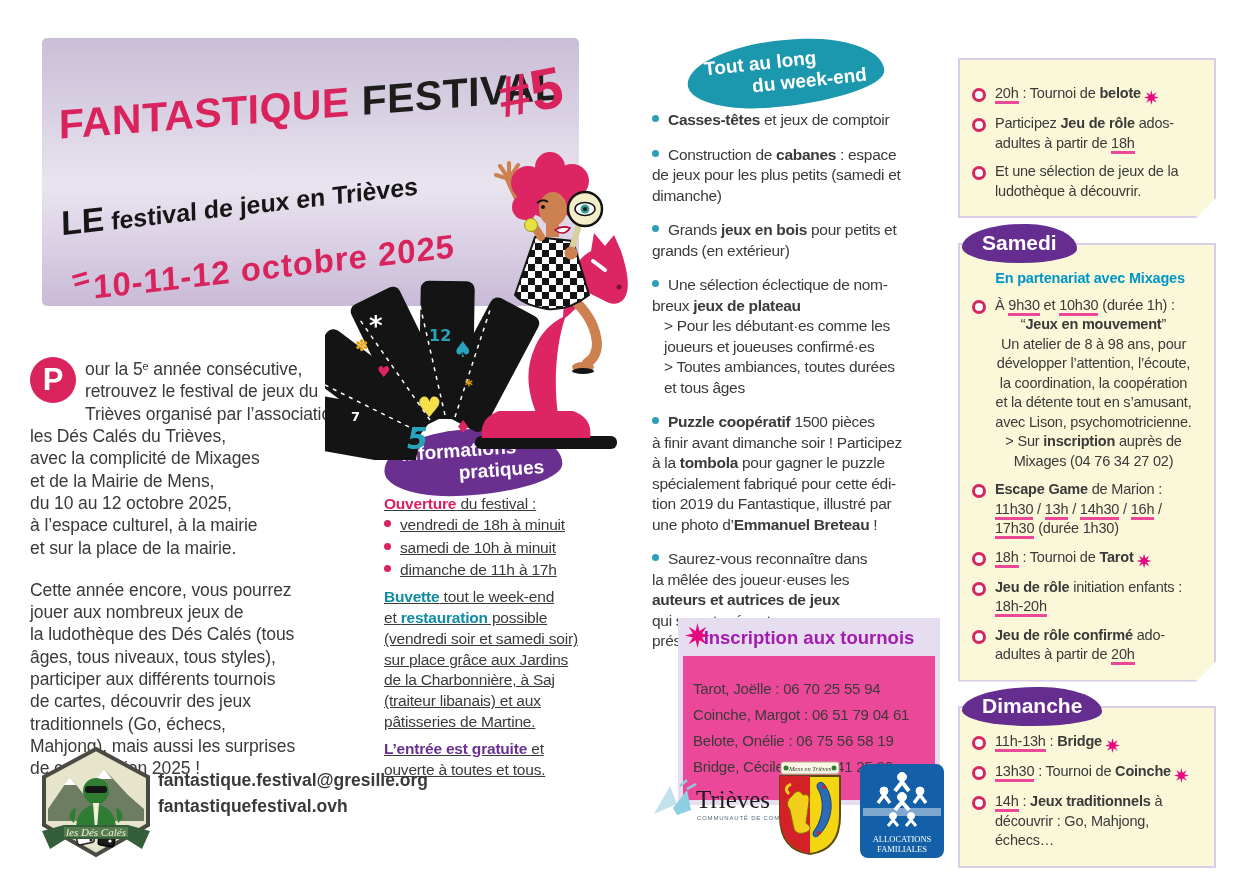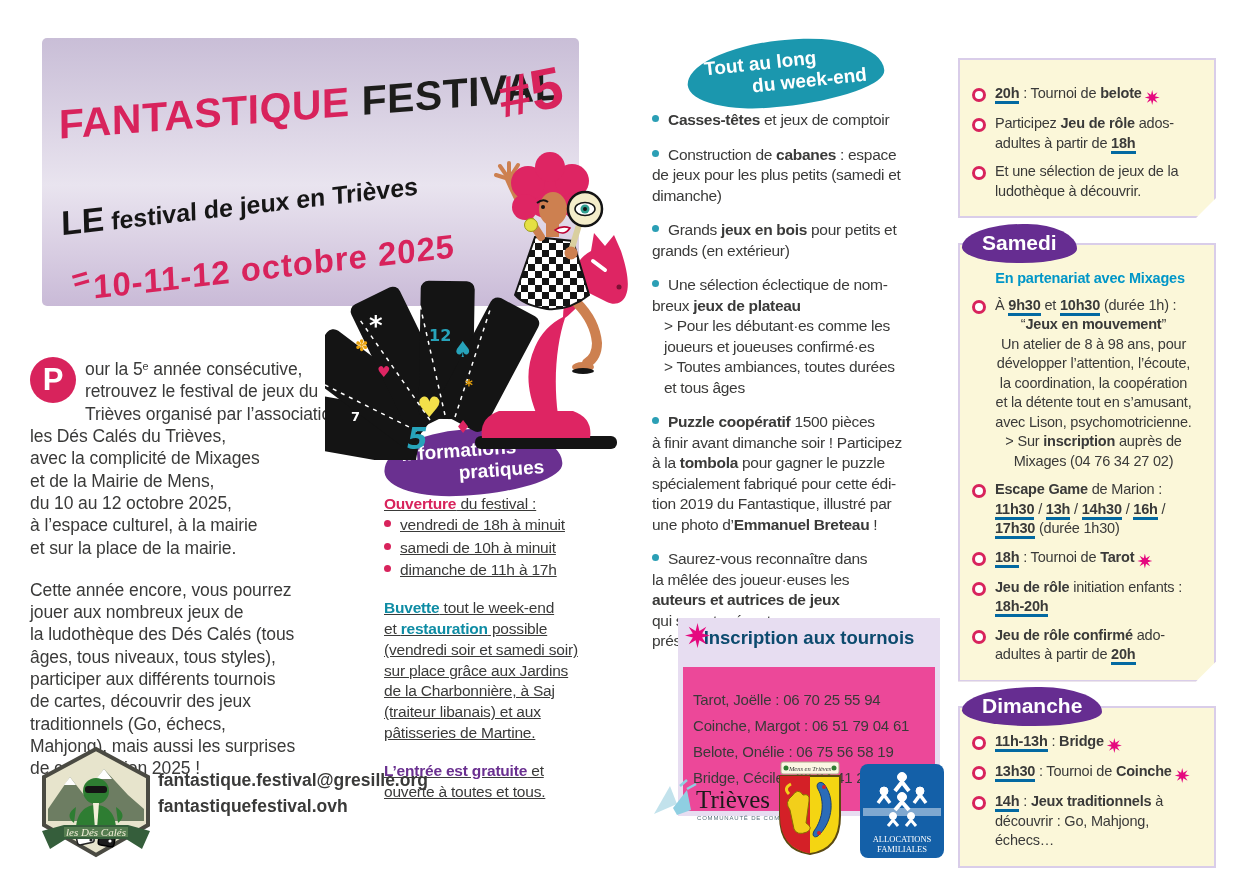--- a/index.html
+++ b/index.html
@@ -44,43 +44,43 @@
               border-radius:48% 52% 55% 45%/58% 62% 40% 46%;}
   .blob-infos .l2{margin-left:56px;}
   .blob-week{left:687px;top:40px;background:#1b97ae;font-size:19px;transform:rotate(-6deg);
              border-radius:50% 50% 55% 45%/55% 62% 40% 48%;}
   .blob-week .l2{margin-left:46px;}
 
   
   .infos{position:absolute;left:384px;top:494px;width:232px;font-size:15.5px;line-height:20.8px;
          letter-spacing:-.2px;text-decoration:underline;}
   .infos .rich{white-space:pre-line;}
-  .infos .sect{margin-top:17px;}
+  .infos .sect{margin-top:6px;}
   .pink{color:#d8235c;} .teal{color:#0e8ca4;} .purple{color:#6a3090;}
   .b{font-weight:700;}
   .sup{font-size:.62em;vertical-align:.45em;}
 
   
   .li{margin-bottom:9px;}
   .ln{white-space:pre-line;}
   .ouv .li{margin-bottom:2px;}
   .ouv .blt,.weekend .blt{display:inline-block;width:7px;height:7px;border-radius:50%;
         margin-right:9px;vertical-align:3px;}
   .ouv .blt{background:#d8235c;}
   .weekend .blt{background:#2b9fb5;}
   .weekend{position:absolute;left:652px;top:110px;width:302px;font-size:15.5px;line-height:20.5px;
            letter-spacing:-.3px;}
   .weekend .li{margin-bottom:14px;}
   .weekend .ln.sub{padding-left:12px;}
 
   
   .insc{position:absolute;left:678px;top:618px;width:262px;background:#e7ddf1;padding:5px;
         box-sizing:border-box;}
-  .insc .hd{position:relative;text-align:center;color:#0c4a6e;font-weight:700;font-size:18.5px;
-            padding:4px 0 18px;}
+  .insc .hd{position:relative;text-align:center;color:#a21caf;font-weight:700;font-size:18.5px;
+            padding:4px 0 7px;}
   .insc .bd{background:#ec4899;padding:20px 10px;font-size:15px;line-height:26px;letter-spacing:-.2px;}
   .star{display:inline-block;width:15px;height:15px;margin-left:3px;background:#e5097f;font-size:0;
         vertical-align:-1px;
         clip-path:polygon(50% 0%,57.6% 31.5%,85.4% 14.6%,68.5% 42.4%,100% 50%,68.5% 57.6%,85.4% 85.4%,57.6% 68.5%,50% 100%,42.4% 68.5%,14.6% 85.4%,31.5% 57.6%,0% 50%,31.5% 42.4%,14.6% 14.6%,42.4% 31.5%);}
   .star-lg{position:absolute;left:2px;top:0;width:25px;height:25px;background:#e5097f;font-size:0;
         clip-path:polygon(50% 0%,57.6% 31.5%,85.4% 14.6%,68.5% 42.4%,100% 50%,68.5% 57.6%,85.4% 85.4%,57.6% 68.5%,50% 100%,42.4% 68.5%,14.6% 85.4%,31.5% 57.6%,0% 50%,31.5% 42.4%,14.6% 14.6%,42.4% 31.5%);}
 
   
   .logo-trieves{position:absolute;left:650px;top:778px;width:130px;height:52px;}
   .logo-mens{position:absolute;left:772px;top:760px;width:76px;height:98px;}
@@ -92,21 +92,21 @@
              border-radius:55% 45% 50% 50%/62% 66% 38% 42%;}
   .day-box{position:absolute;left:958px;width:258px;background:#fbf7d9;border:2px solid #d9cde9;
            box-sizing:border-box;padding:24px 6px 6px 12px;font-size:14.5px;line-height:19.5px;
            letter-spacing:-.2px;}
   .cut{clip-path:polygon(0 0,100% 0,100% calc(100% - 20px),calc(100% - 20px) 100%,0 100%);}
   .day .li{position:relative;padding-left:23px;margin-bottom:9px;}
   .day .blt{position:absolute;left:0;top:4px;width:8px;height:8px;border:3px solid #d8235c;
             border-radius:50%;background:#fff;}
   .day .ln.center{text-align:center;margin-left:-16px;}
   .day .li.partner{padding-left:0;text-align:center;color:#0096c8;margin-bottom:7px;}
-  .bu{font-weight:700;border-bottom:3px solid #0369a1;}
+  .bu{font-weight:400;border-bottom:3px solid #ec4899;}
 </style>
 </head>
 <body>
 
 <div id="canvas">
 
   <div class="hero">
     <div class="tt">
       <span class="f1">FANTASTIQUE</span><span class="f2">FESTIVAL</span>
     </div>

